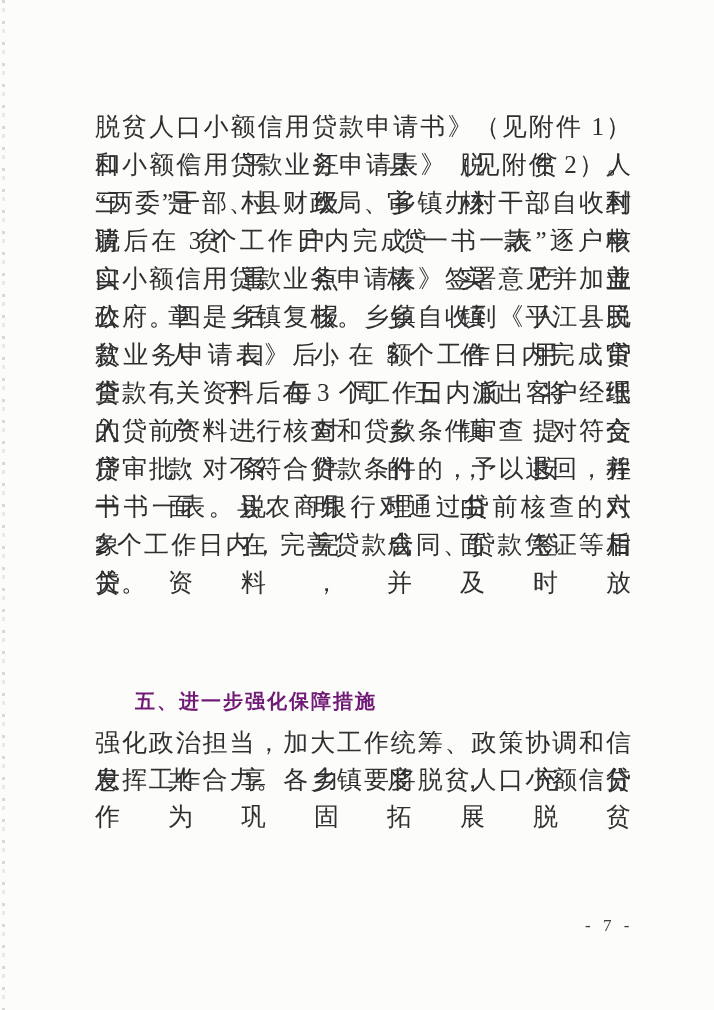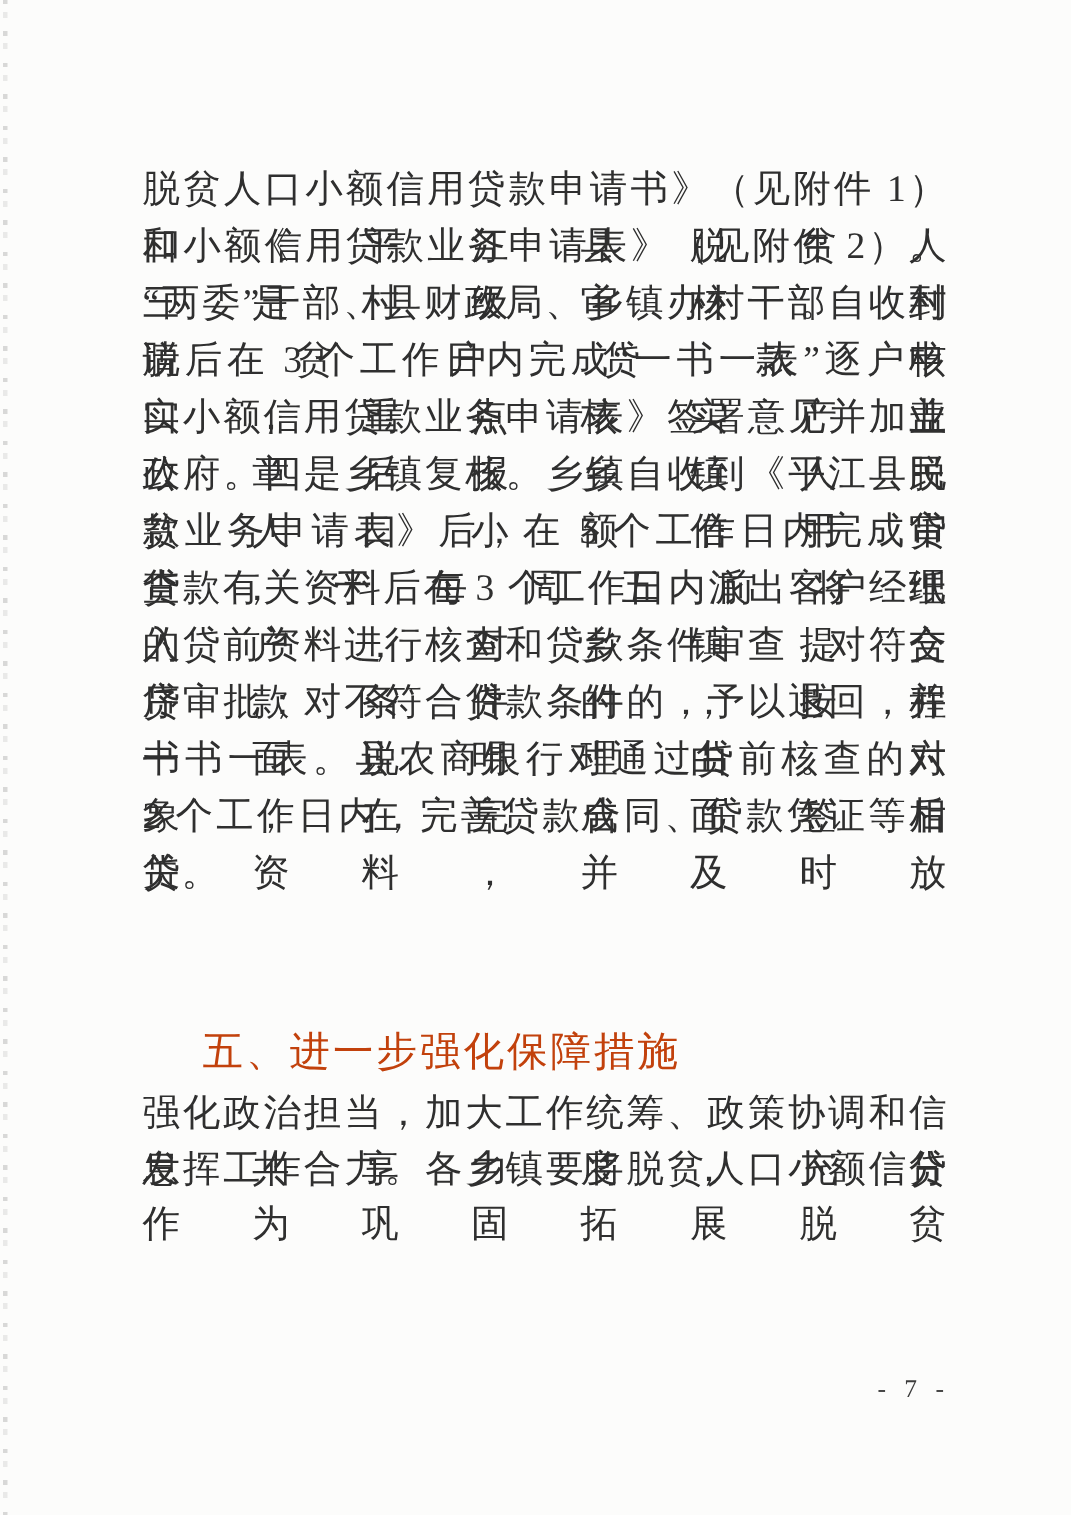--- a/index.html
+++ b/index.html
@@ -60,24 +60,24 @@
   .line.short {
     text-align: left;
     text-align-last: left;
   }
   .line.indent-2 { text-indent: 1.7em; }
   .section-heading {
     position: absolute;
     left: 135px;
     top: 688px;
     font-family: "Liberation Sans", sans-serif;
-    font-weight: normal;
-    font-size: 27px;
+    font-weight: bold;
+    font-size: 20px;
     line-height: 26px;
-    color: #c2410c;
+    color: #701a75;
     letter-spacing: 2px;
     white-space: nowrap;
   }
   .page-number {
     position: absolute;
     left: 585px;
     top: 916px;
     font-size: 17px;
     color: #3d3d3d;
     letter-spacing: 4px;

